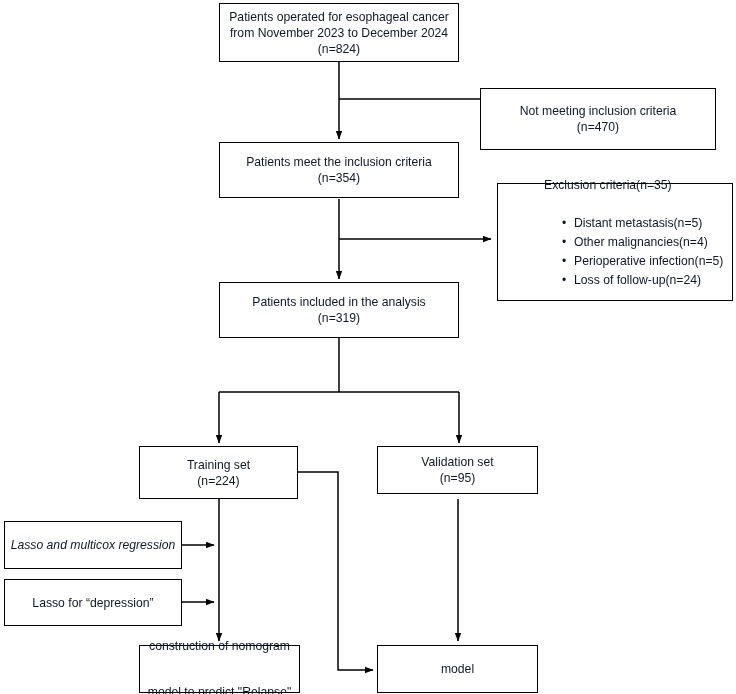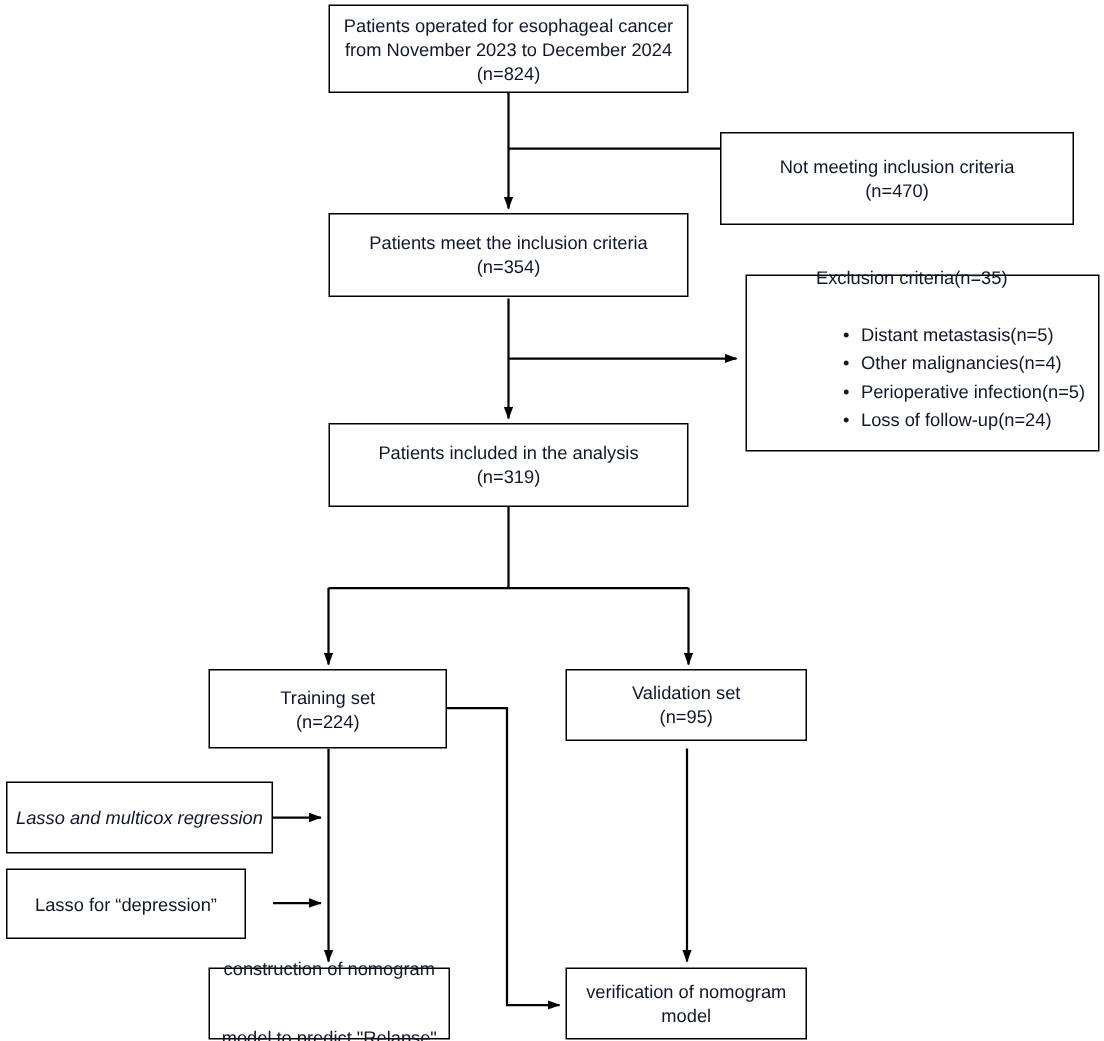--- a/index.html
+++ b/index.html
@@ -145,27 +145,26 @@
 
   <div class="node" style="left:377px; top:446px; width:161px; height:48px;">
     <span class="line">Validation set</span>
     <span class="line">(n=95)</span>
   </div>
 
   <div class="node" style="left:4px; top:521px; width:178px; height:48px;font-style:italic;">
     <span class="line">Lasso and multicox regression</span>
   </div>
 
-  <div class="node" style="left:4px; top:579px; width:160px; height:47px;">
+  <div class="node" style="left:4px; top:579px; width:178px; height:47px;">
     <span class="line">Lasso for “depression”</span>
   </div>
 
   <div class="node" style="left:139px; top:645px; width:161px; height:48px;gap:30px;">
     <span class="line">construction of nomogram</span>
     <span class="line">model to predict "Relapse"</span>
   </div>
 
   <div class="node" style="left:377px; top:645px; width:161px; height:48px;">
-    <span class="line">verification of nomogram</span>
     <span class="line">model</span>
   </div>
 
 </div>
 
 </body></html>

